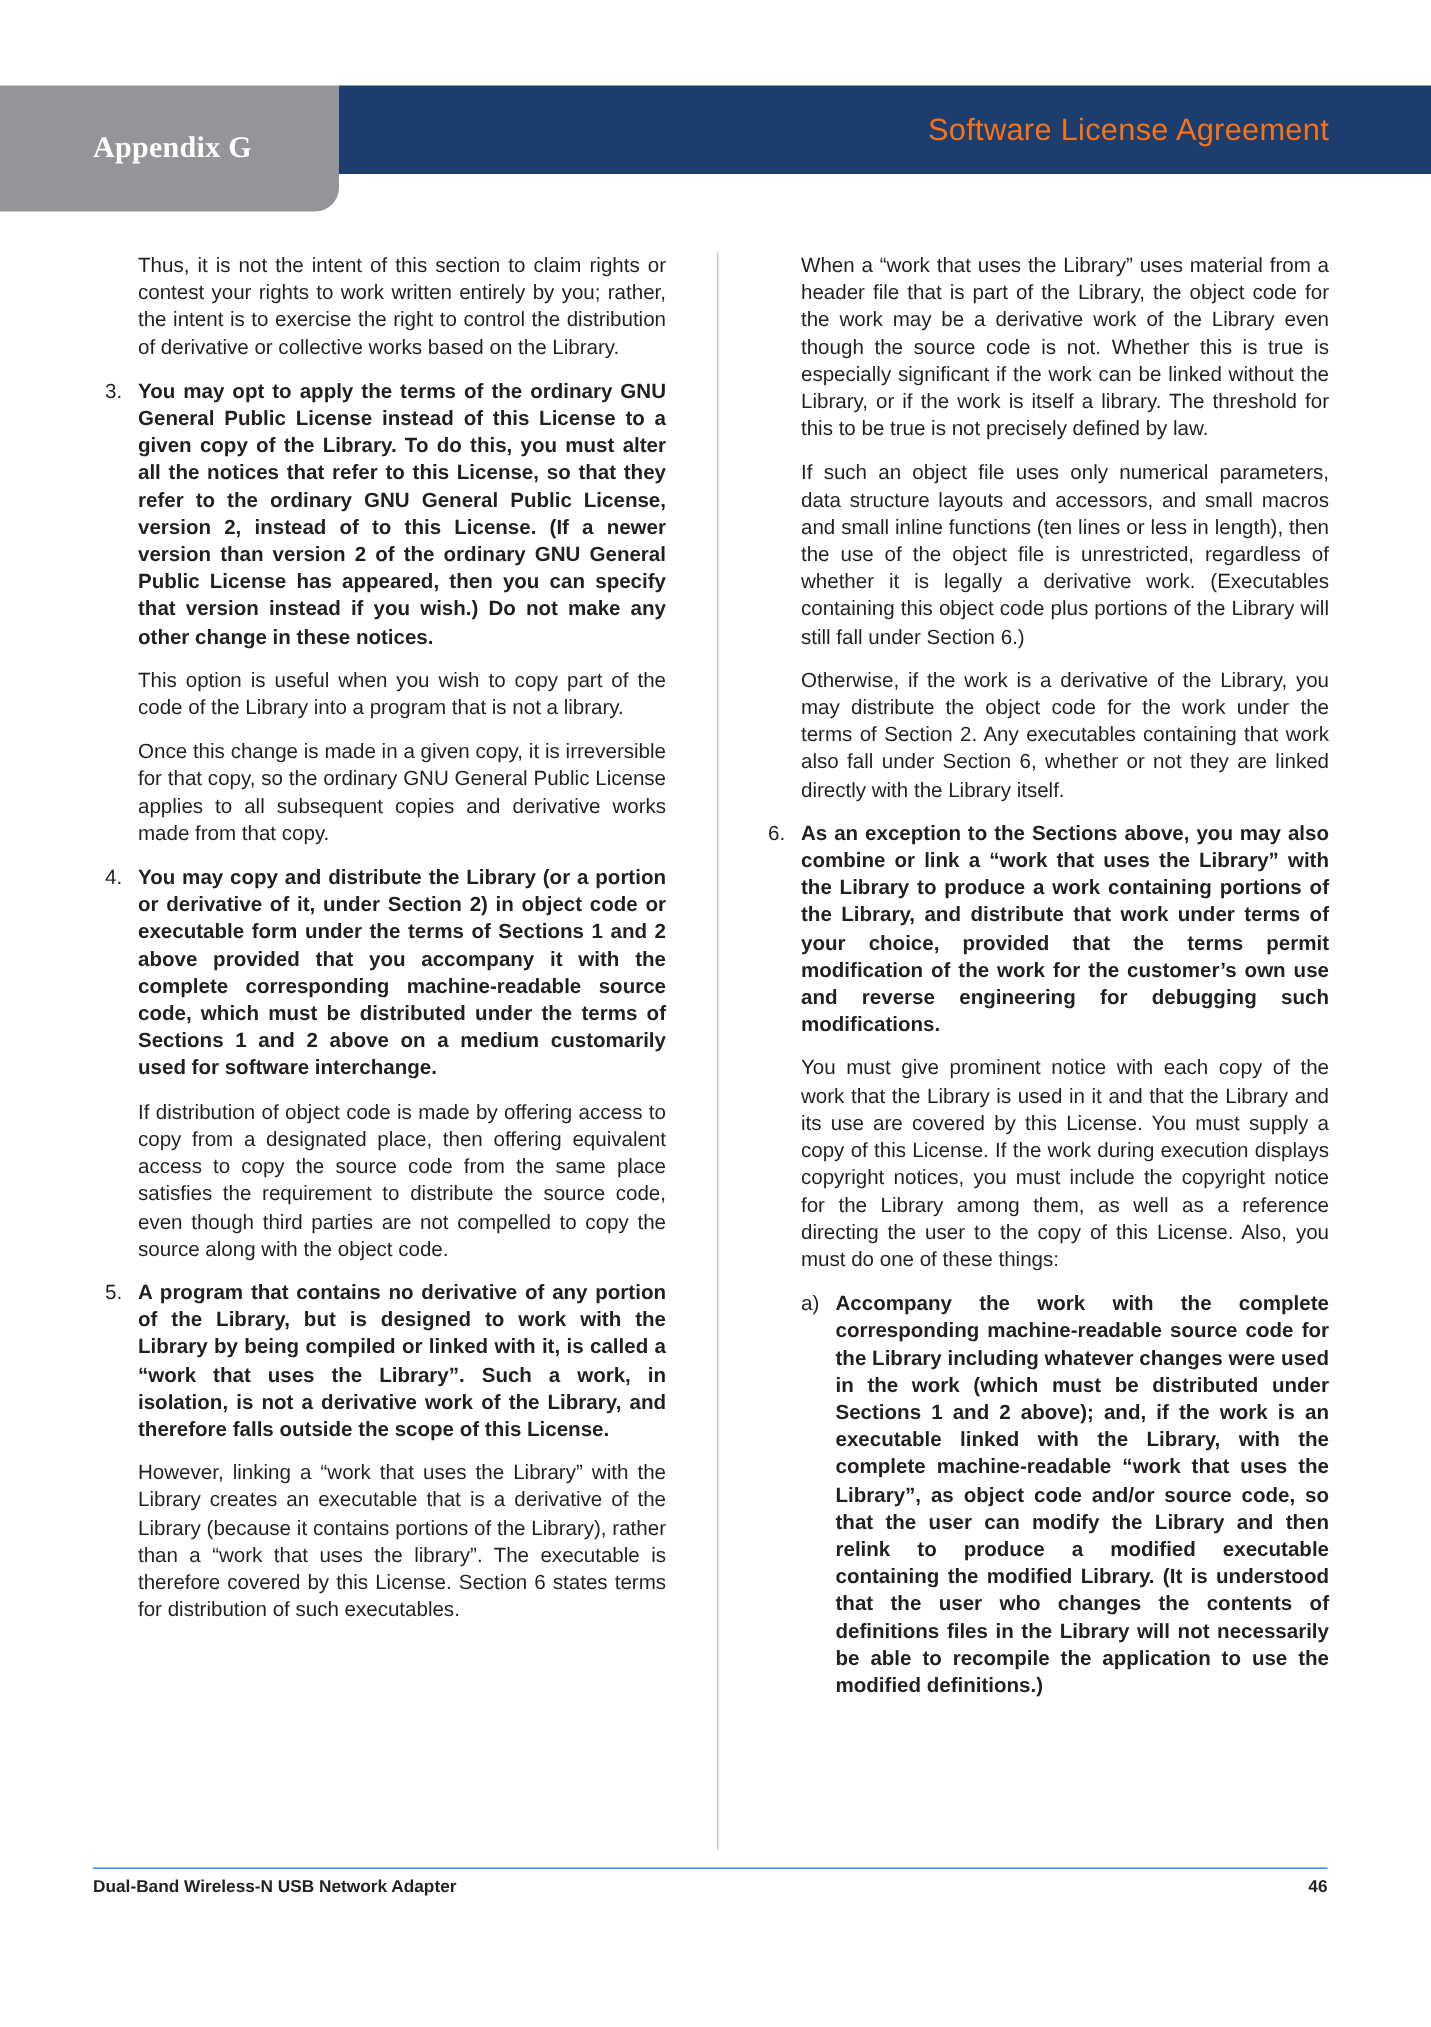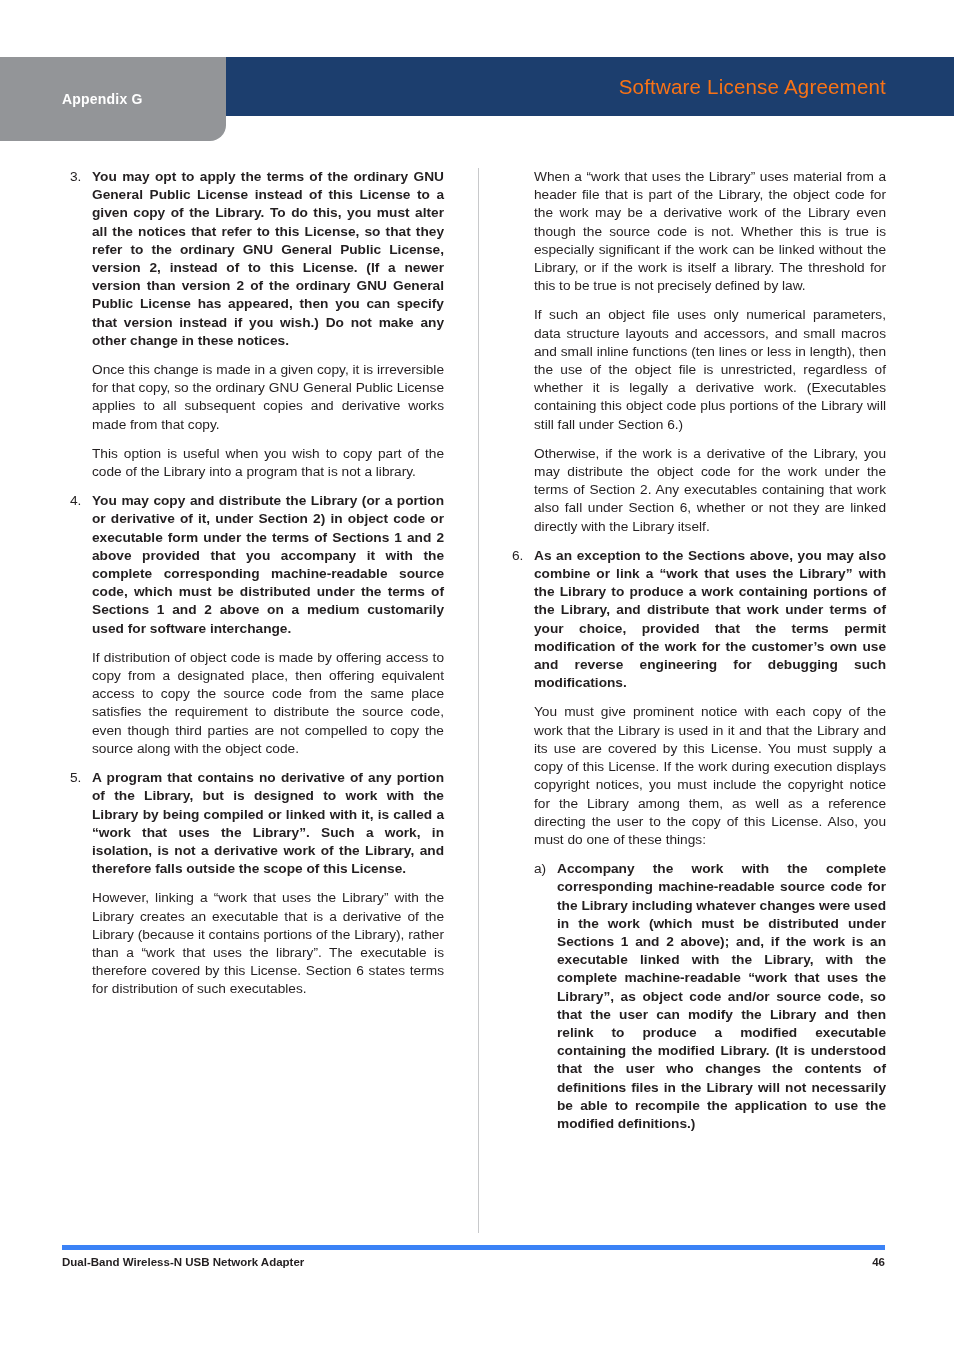--- a/index.html
+++ b/index.html
@@ -21,22 +21,23 @@
     width: 226px; height: 84px;
     background: #939598;
     border-radius: 0 0 16px 0;
   }
   .appendix-label {
     position: absolute;
     left: 62px; top: 50%;
     transform: translateY(-50%);
     color: #ffffff;
     font-weight: bold;
-    font-size: 14px;
+    font-size: 20px;
     letter-spacing: 0.2px;
+    font-family: Liberation Serif, serif;
   }
   .title-bar {
     position: absolute;
     left: 226px; top: 57px;
     width: 728px; height: 59px;
     background: #1c3e6e;
   }
   .page-title {
     position: absolute;
     right: 68px; top: 50%;
@@ -75,21 +76,21 @@
   .list-item .num { flex: 0 0 22px; width: 22px; }
   .list-item .item-text { flex: 1; text-align: justify; font-weight: bold; }
   .sub-item { margin-left: 22px; }
   .sub-item .num { flex: 0 0 23px; width: 23px; }
 
   
   .footer {
     position: absolute;
     left: 62px; top: 1245px;
     width: 823px;
-    border-top: 5px solid #3b82f6;
+    border-top: 1px solid #3b82f6;
     padding-top: 6px;
     display: flex;
     justify-content: space-between;
     align-items: baseline;
     font-size: 11.5px;
     font-weight: bold;
     color: #231f20;
   }
 </style>
 </head>
@@ -102,26 +103,27 @@
       <span class="appendix-label">Appendix G</span>
     </div>
     <div class="title-bar">
       <span class="page-title">Software License Agreement</span>
     </div>
   </div>
 
   <div class="content">
 
     <section class="col col-left">
+      <p class="para">Thus, it is not the intent of this section to claim rights or contest your rights to work written entirely by you; rather, the intent is to exercise the right to control the distribution of derivative or collective works based on the Library.</p>
       <div class="list-item">
         <span class="num">3.</span>
         <p class="item-text">You may opt to apply the terms of the ordinary GNU General Public License instead of this License to a given copy of the Library. To do this, you must alter all the notices that refer to this License, so that they refer to the ordinary GNU General Public License, version 2, instead of to this License. (If a newer version than version 2 of the ordinary GNU General Public License has appeared, then you can specify that version instead if you wish.) Do not make any other change in these notices.</p>
       </div>
+      <p class="para">This option is useful when you wish to copy part of the code of the Library into a program that is not a library.</p>
       <p class="para">Once this change is made in a given copy, it is irreversible for that copy, so the ordinary GNU General Public License applies to all subsequent copies and derivative works made from that copy.</p>
-      <p class="para">This option is useful when you wish to copy part of the code of the Library into a program that is not a library.</p>
       <div class="list-item">
         <span class="num">4.</span>
         <p class="item-text">You may copy and distribute the Library (or a portion or derivative of it, under Section 2) in object code or executable form under the terms of Sections 1 and 2 above provided that you accompany it with the complete corresponding machine-readable source code, which must be distributed under the terms of Sections 1 and 2 above on a medium customarily used for software interchange.</p>
       </div>
       <p class="para">If distribution of object code is made by offering access to copy from a designated place, then offering equivalent access to copy the source code from the same place satisfies the requirement to distribute the source code, even though third parties are not compelled to copy the source along with the object code.</p>
       <div class="list-item">
         <span class="num">5.</span>
         <p class="item-text">A program that contains no derivative of any portion of the Library, but is designed to work with the Library by being compiled or linked with it, is called a “work that uses the Library”. Such a work, in isolation, is not a derivative work of the Library, and therefore falls outside the scope of this License.</p>
       </div>
       <p class="para">However, linking a “work that uses the Library” with the Library creates an executable that is a derivative of the Library (because it contains portions of the Library), rather than a “work that uses the library”. The executable is therefore covered by this License. Section 6 states terms for distribution of such executables.</p>

